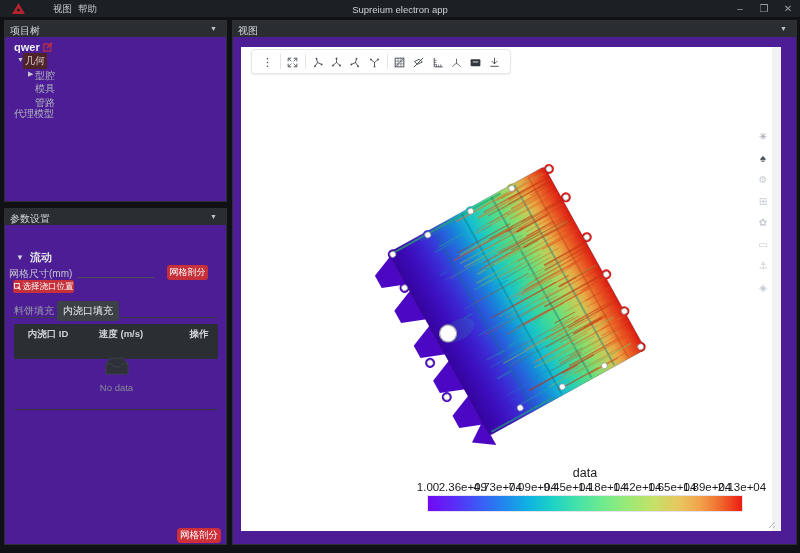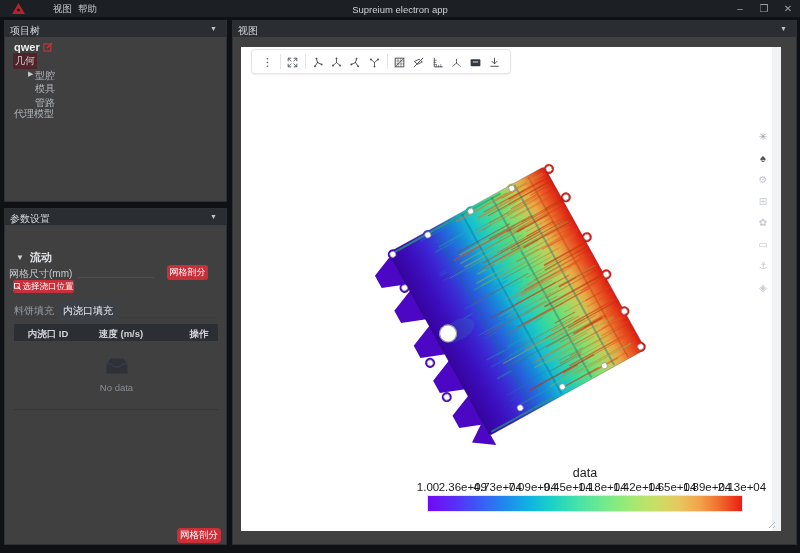--- a/index.html
+++ b/index.html
@@ -2,21 +2,21 @@
 <html><head>
 <meta charset="utf-8">
 <style>
   * { margin:0; padding:0; box-sizing:border-box; }
   html,body { width:800px; height:553px; overflow:hidden; background:#0f1114; font-family:"Liberation Sans","DejaVu Sans",sans-serif; }
   #titlebar { position:absolute; left:0; top:0; width:800px; height:17px; background:#1c1f23; }
   #logo { position:absolute; left:12px; top:3px; width:13px; height:11px; }
   .menu-item { position:absolute; top:3px; font-size:9.5px; color:#c6cacf; }
   #app-title { position:absolute; left:0; right:0; top:4px; text-align:center; font-size:9.5px; color:#ced2d6; }
   .winbtn { position:absolute; top:2px; width:14px; height:13px; color:#9aa0a5; font-size:10px; text-align:center; line-height:13px; }
-  .card { position:absolute; background:#404040; border:1px solid #2c2f34; }
+  .card { position:absolute; background:#4c1d95; border:1px solid #2c2f34; }
   .card-header { position:absolute; left:0; right:0; top:0; height:16px; background:#2a2d32; }
   .card-header .hd-title { position:absolute; left:5px; top:3px; font-size:10px; color:#d2d5da; }
   .hd-caret { position:absolute; right:9px; top:4px; font-size:7px; color:#c0c4ca; }
   #tree-card { left:4px; top:20px; width:223px; height:182px; }
   #params-card { left:4px; top:208px; width:223px; height:337px; }
   #view-card { left:232px; top:20px; width:565px; height:525px; }
   .tree-row { position:absolute; height:13px; white-space:nowrap; left:0; right:0; }
   .tree-caret { position:absolute; font-size:7px; color:#c3c7cd; top:2px; }
   .tree-label { position:absolute; top:1px; font-size:10px; color:#b2b6bc; }
   .tree-label.root { font-size:11px; color:#eceef0; font-weight:bold; top:0; }
@@ -24,21 +24,21 @@
   .flow-caret { position:absolute; left:11px; top:44px; font-size:8px; color:#d0d3d8; }
   #flow-label { position:absolute; left:25px; top:41px; font-size:11px; color:#e2e5e9; font-weight:bold; }
   #mesh-label { position:absolute; left:4px; top:58px; font-size:10px; color:#c3c7cd; }
   #mesh-input { position:absolute; left:73px; top:48px; width:76px; height:21px; background:transparent; border:none; border-bottom:1px solid #4a4e55; color:#d0d4d8; font-size:10px; }
   #mesh-btn { position:absolute; left:162px; top:56px; width:41px; height:15px; background:#c5303a; border-radius:3px; color:#fff; font-size:9px; text-align:center; line-height:15px; }
   #gate-btn { position:absolute; left:8px; top:71px; width:61px; height:13px; background:#c5303a; border-radius:2.5px; color:#fff; font-size:8.5px; display:flex; align-items:center; justify-content:center; white-space:nowrap; }
   #gate-btn svg { margin-right:2px; }
   .tab { position:absolute; top:95px; font-size:10px; color:#949aa2; }
   .tab.active { background:#3c4147; color:#e9ebee; border-radius:2px; padding:3px 6px; top:92px; }
   #tab-divider { position:absolute; left:4px; top:108px; width:208px; height:1px; background:#383c42; }
-  #table-header { position:absolute; left:9px; top:115px; width:204px; height:17px; background:#2b2e33; }
+  #table-header { position:absolute; left:9px; top:115px; width:204px; height:35px; background:#2b2e33; }
   .th { position:absolute; top:4px; font-size:9.5px; color:#d0d4d8; font-weight:bold; transform:translateX(-50%); white-space:nowrap; }
   #nodata { position:absolute; left:0; width:223px; top:147px; text-align:center; }
   #nodata .nd-text { font-size:9.5px; color:#878c93; margin-top:2px; }
   #mid-divider { position:absolute; left:9px; top:200px; width:204px; height:1px; background:#32353a; }
   #submit-btn { position:absolute; left:172px; top:319px; width:44px; height:14.5px; background:#cd2f39; border-radius:4px; color:#fff; font-size:9.5px; text-align:center; line-height:14.5px; }
   #canvas { position:absolute; left:8px; top:26px; width:540px; height:484px; background:#ffffff; overflow:hidden; }
   #right-strip { position:absolute; left:531px; top:0; width:9px; height:484px; background:#f1f2f4; }
   #vtoolbar { position:absolute; left:10px; top:2px; height:25px; background:#fff; border:1px solid #e4e6ea; border-radius:4px; box-shadow:0 1px 2px rgba(0,0,0,.07); display:flex; align-items:center; padding:0 6px; }
   .vt-icon { width:13px; height:13px; margin:0 3px; }
   .vt-sep { width:1px; height:15px; background:#e2e4e8; margin:0 2.5px; }
@@ -76,21 +76,21 @@
   <div id="tree-body">
       <div class="tree-row" style="top: 20px; padding-left: 9px;">
         <span class="tree-label root" style="left: 9px;">qwer</span>
         <svg viewBox="0 0 10 10" width="10" height="10" style="position: absolute; left: 38px; top: 1px;">
           <rect x="0.8" y="2" width="7" height="7" fill="none" stroke="#c5303a" stroke-width="1.2"></rect>
           <path d="M4 6 L9 1" stroke="#c5303a" stroke-width="1.4"></path>
         </svg>
       </div>
       <div class="tree-row" style="top: 33px;">
         <span class="tree-caret" style="left: 12px;">▼</span>
-        <span class="tree-label selected" style="left: 8px;">几何</span>
+        <span class="tree-label selected" style="left: 18px;">几何</span>
       </div>
       <div class="tree-row" style="top: 46.5px;">
         <span class="tree-caret" style="left: 23px;">▶</span>
         <span class="tree-label" style="left: 30px;">型腔</span>
       </div>
       <div class="tree-row" style="top: 60px;">
         <span class="tree-label" style="left: 30px;">模具</span>
       </div>
       <div class="tree-row" style="top: 73.5px;">
         <span class="tree-label" style="left: 30px;">管路</span>

